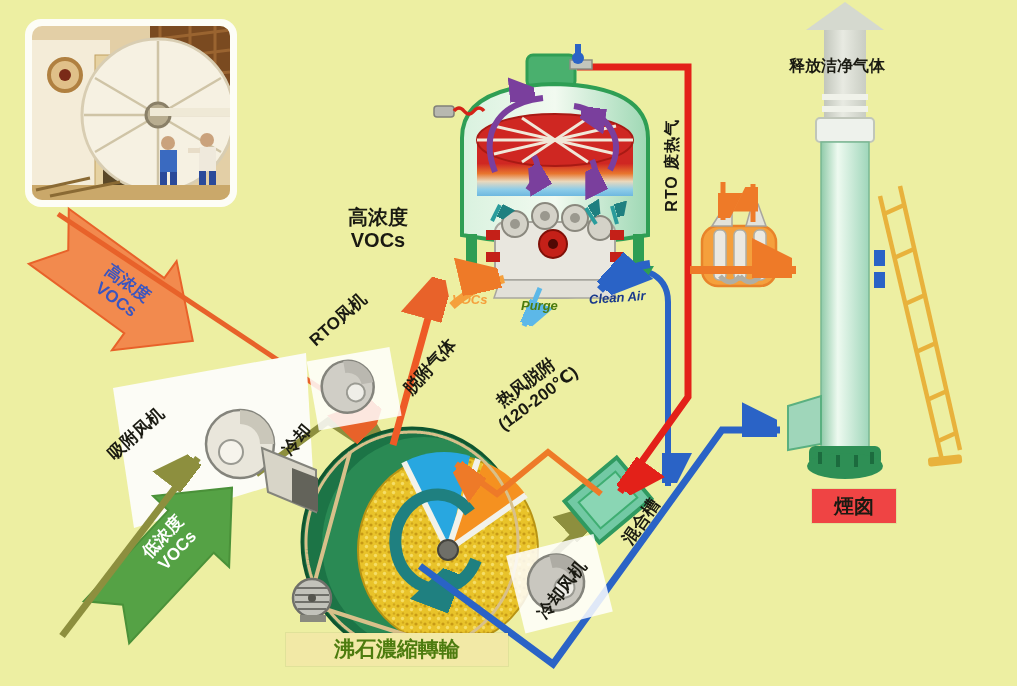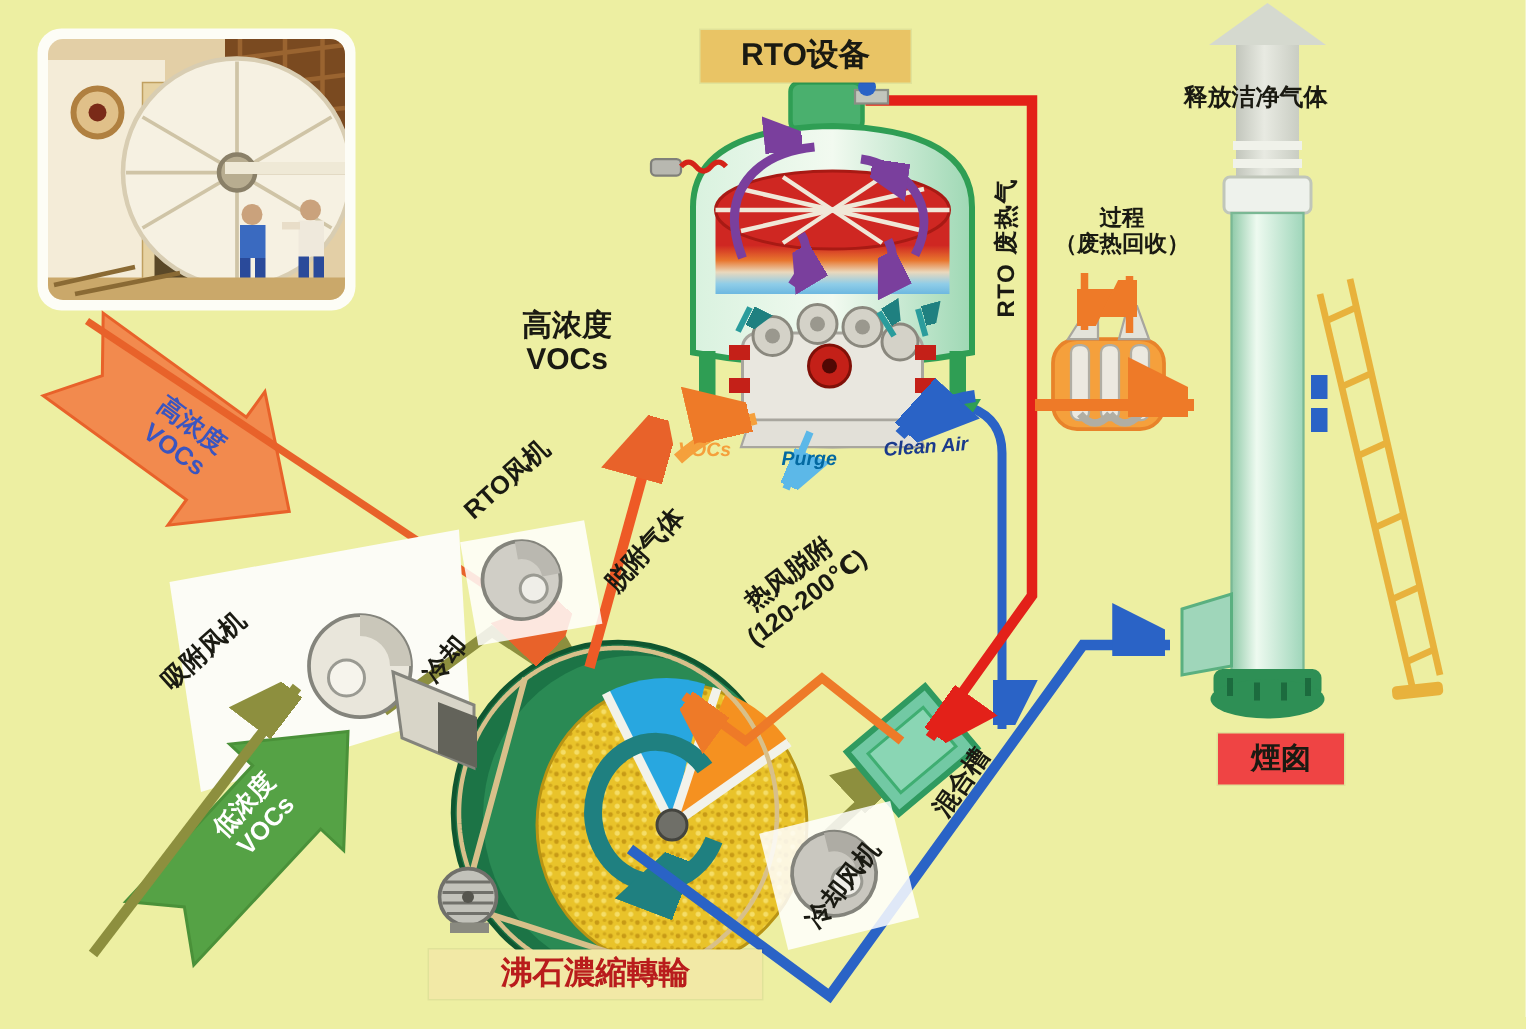--- a/index.html
+++ b/index.html
@@ -299,28 +299,23 @@
           <path d="M894,258 L914,249"></path>
           <path d="M905,304 L925,295"></path>
           <path d="M916,352 L936,343"></path>
           <path d="M927,400 L947,391"></path>
           <path d="M936,442 L956,433"></path>
     </g>
     <rect x="928" y="456" width="34" height="9" rx="3" fill="#e8b23c" transform="rotate(-6 945 460)"></rect>
   </g>
 </svg>
 
-<div class="lbl box" style="left:467px;top:20px;width:140px;height:35px;background:#e9c465;font-size:21px;">RTO设备</div>
 
 <div class="lbl" style="left:789px;top:27px;font-size:16px;margin-top:30px;">释放洁净气体</div>
 
-<div class="lbl ctr" style="left:688px;top:137px;width:120px;font-size:15px;">
-  <div>过程</div>
-  <div>（废热回收）</div>
-</div>
 
 <div class="lbl ctr rot" style="left:601px;top:156px;width:142px;font-size:16px;letter-spacing:1px;transform:rotate(-90deg);">RTO 废热气</div>
 
 <div class="lbl ctr" style="left:330px;top:206px;width:96px;font-size:20px;">
   <div>高浓度</div>
   <div>VOCs</div>
 </div>
 
 <div class="lbl ctr rot" style="left:286px;top:310px;width:104px;font-size:17px;transform:rotate(-42deg);">RTO风机</div>
 
@@ -342,21 +337,21 @@
 
 <div class="lbl ctr rot" style="left:118px;top:524px;width:104px;font-size:17px;color:#ffffff;transform:rotate(-47deg);">
   <div>低浓度</div>
   <div>VOCs</div>
 </div>
 
 <div class="lbl ctr rot" style="left:510px;top:580px;width:104px;font-size:17px;transform:rotate(-52deg);">冷却风机</div>
 
 <div class="lbl ctr rot" style="left:599px;top:512px;width:84px;font-size:17px;transform:rotate(-55deg);">混合槽</div>
 
-<div class="lbl box" style="left:286px;top:633px;width:222px;height:33px;background:#f2e9a6;font-size:21px;color:#b91c1c;">沸石濃縮轉輪</div>
+<div class="lbl box" style="left:286px;top:633px;width:222px;height:33px;background:#f2e9a6;font-size:21px;color:#4d7c0f;">沸石濃縮轉輪</div>
 
 <div class="lbl box" style="left:812px;top:489px;width:84px;height:34px;background:#ef4444;font-size:20px;">煙囪</div>
 
 <div class="lbl" style="left:452px;top:293px;font-size:13px;font-style:italic;color:#f5a03c;">VOCs</div>
-<div class="lbl" style="left:521px;top:299px;font-size:13px;font-style:italic;color:#0369a1;">Purge</div>
+<div class="lbl" style="left:521px;top:299px;font-size:13px;font-style:italic;color:#4d7c0f;">Purge</div>
 <div class="lbl rot" style="left:589px;top:291px;font-size:13px;font-style:italic;color:#1a3a8c;transform:rotate(-4deg);">Clean Air</div>
 
 </div>
 
 </body></html>

